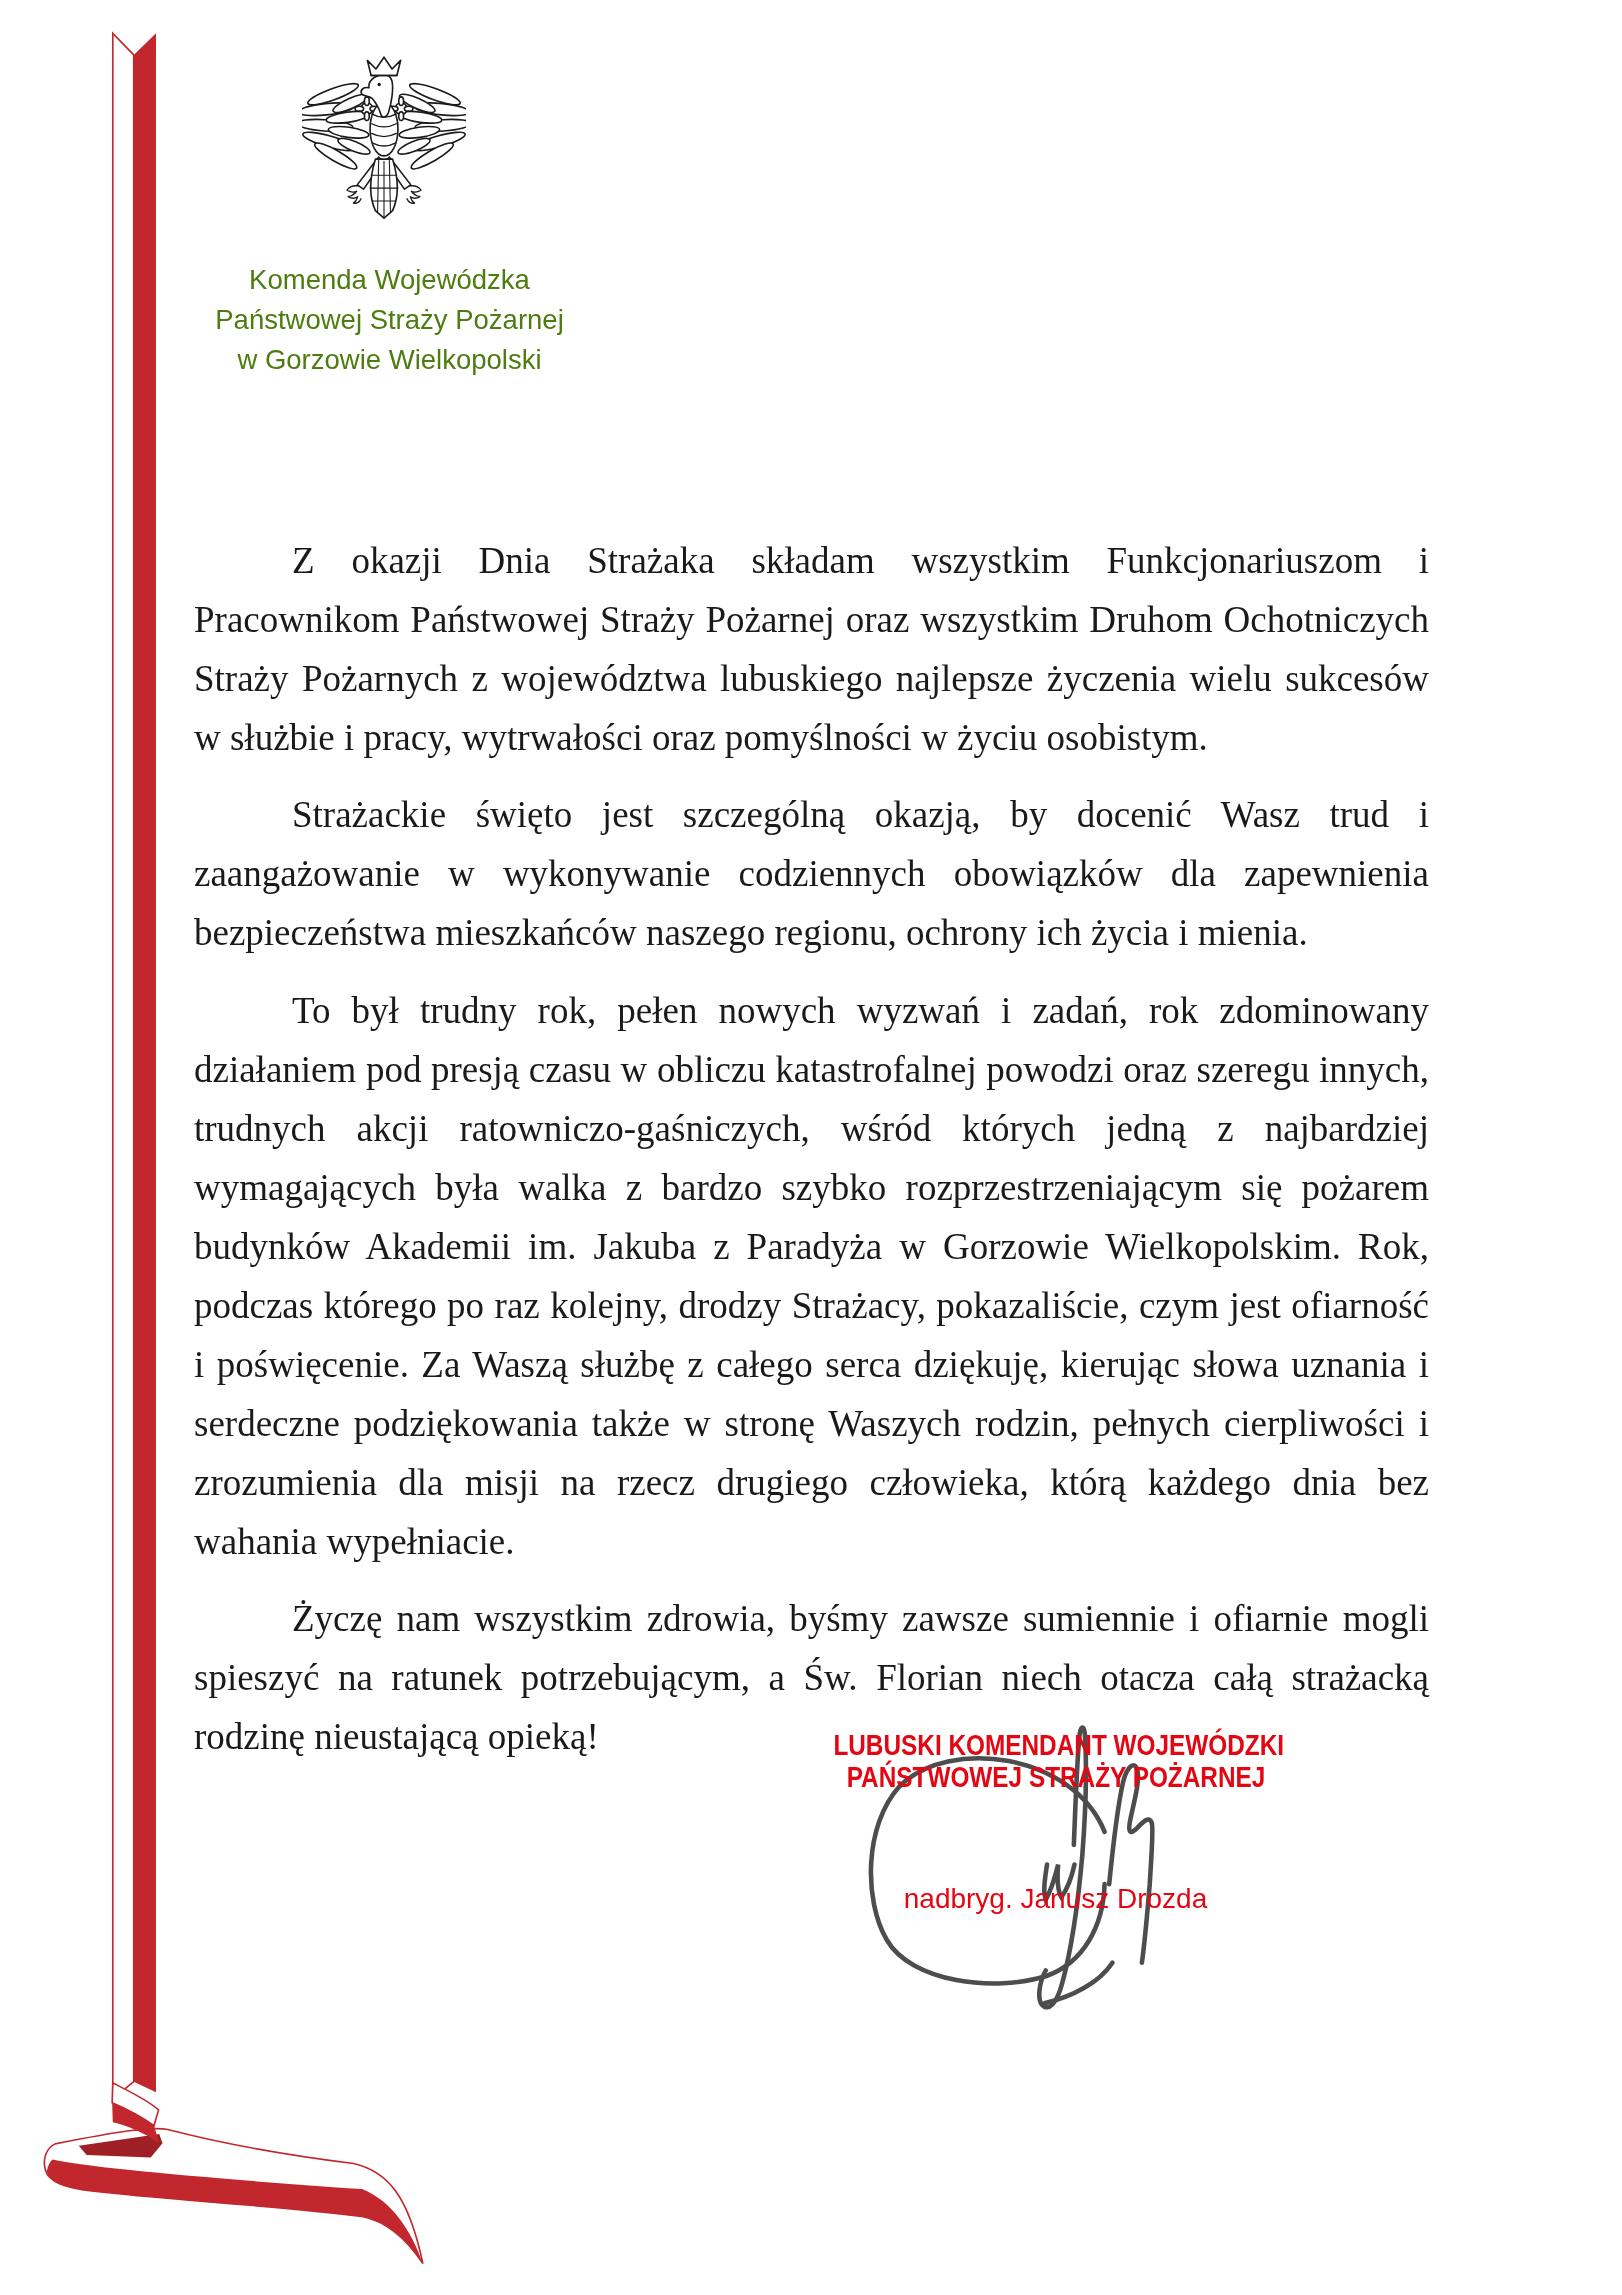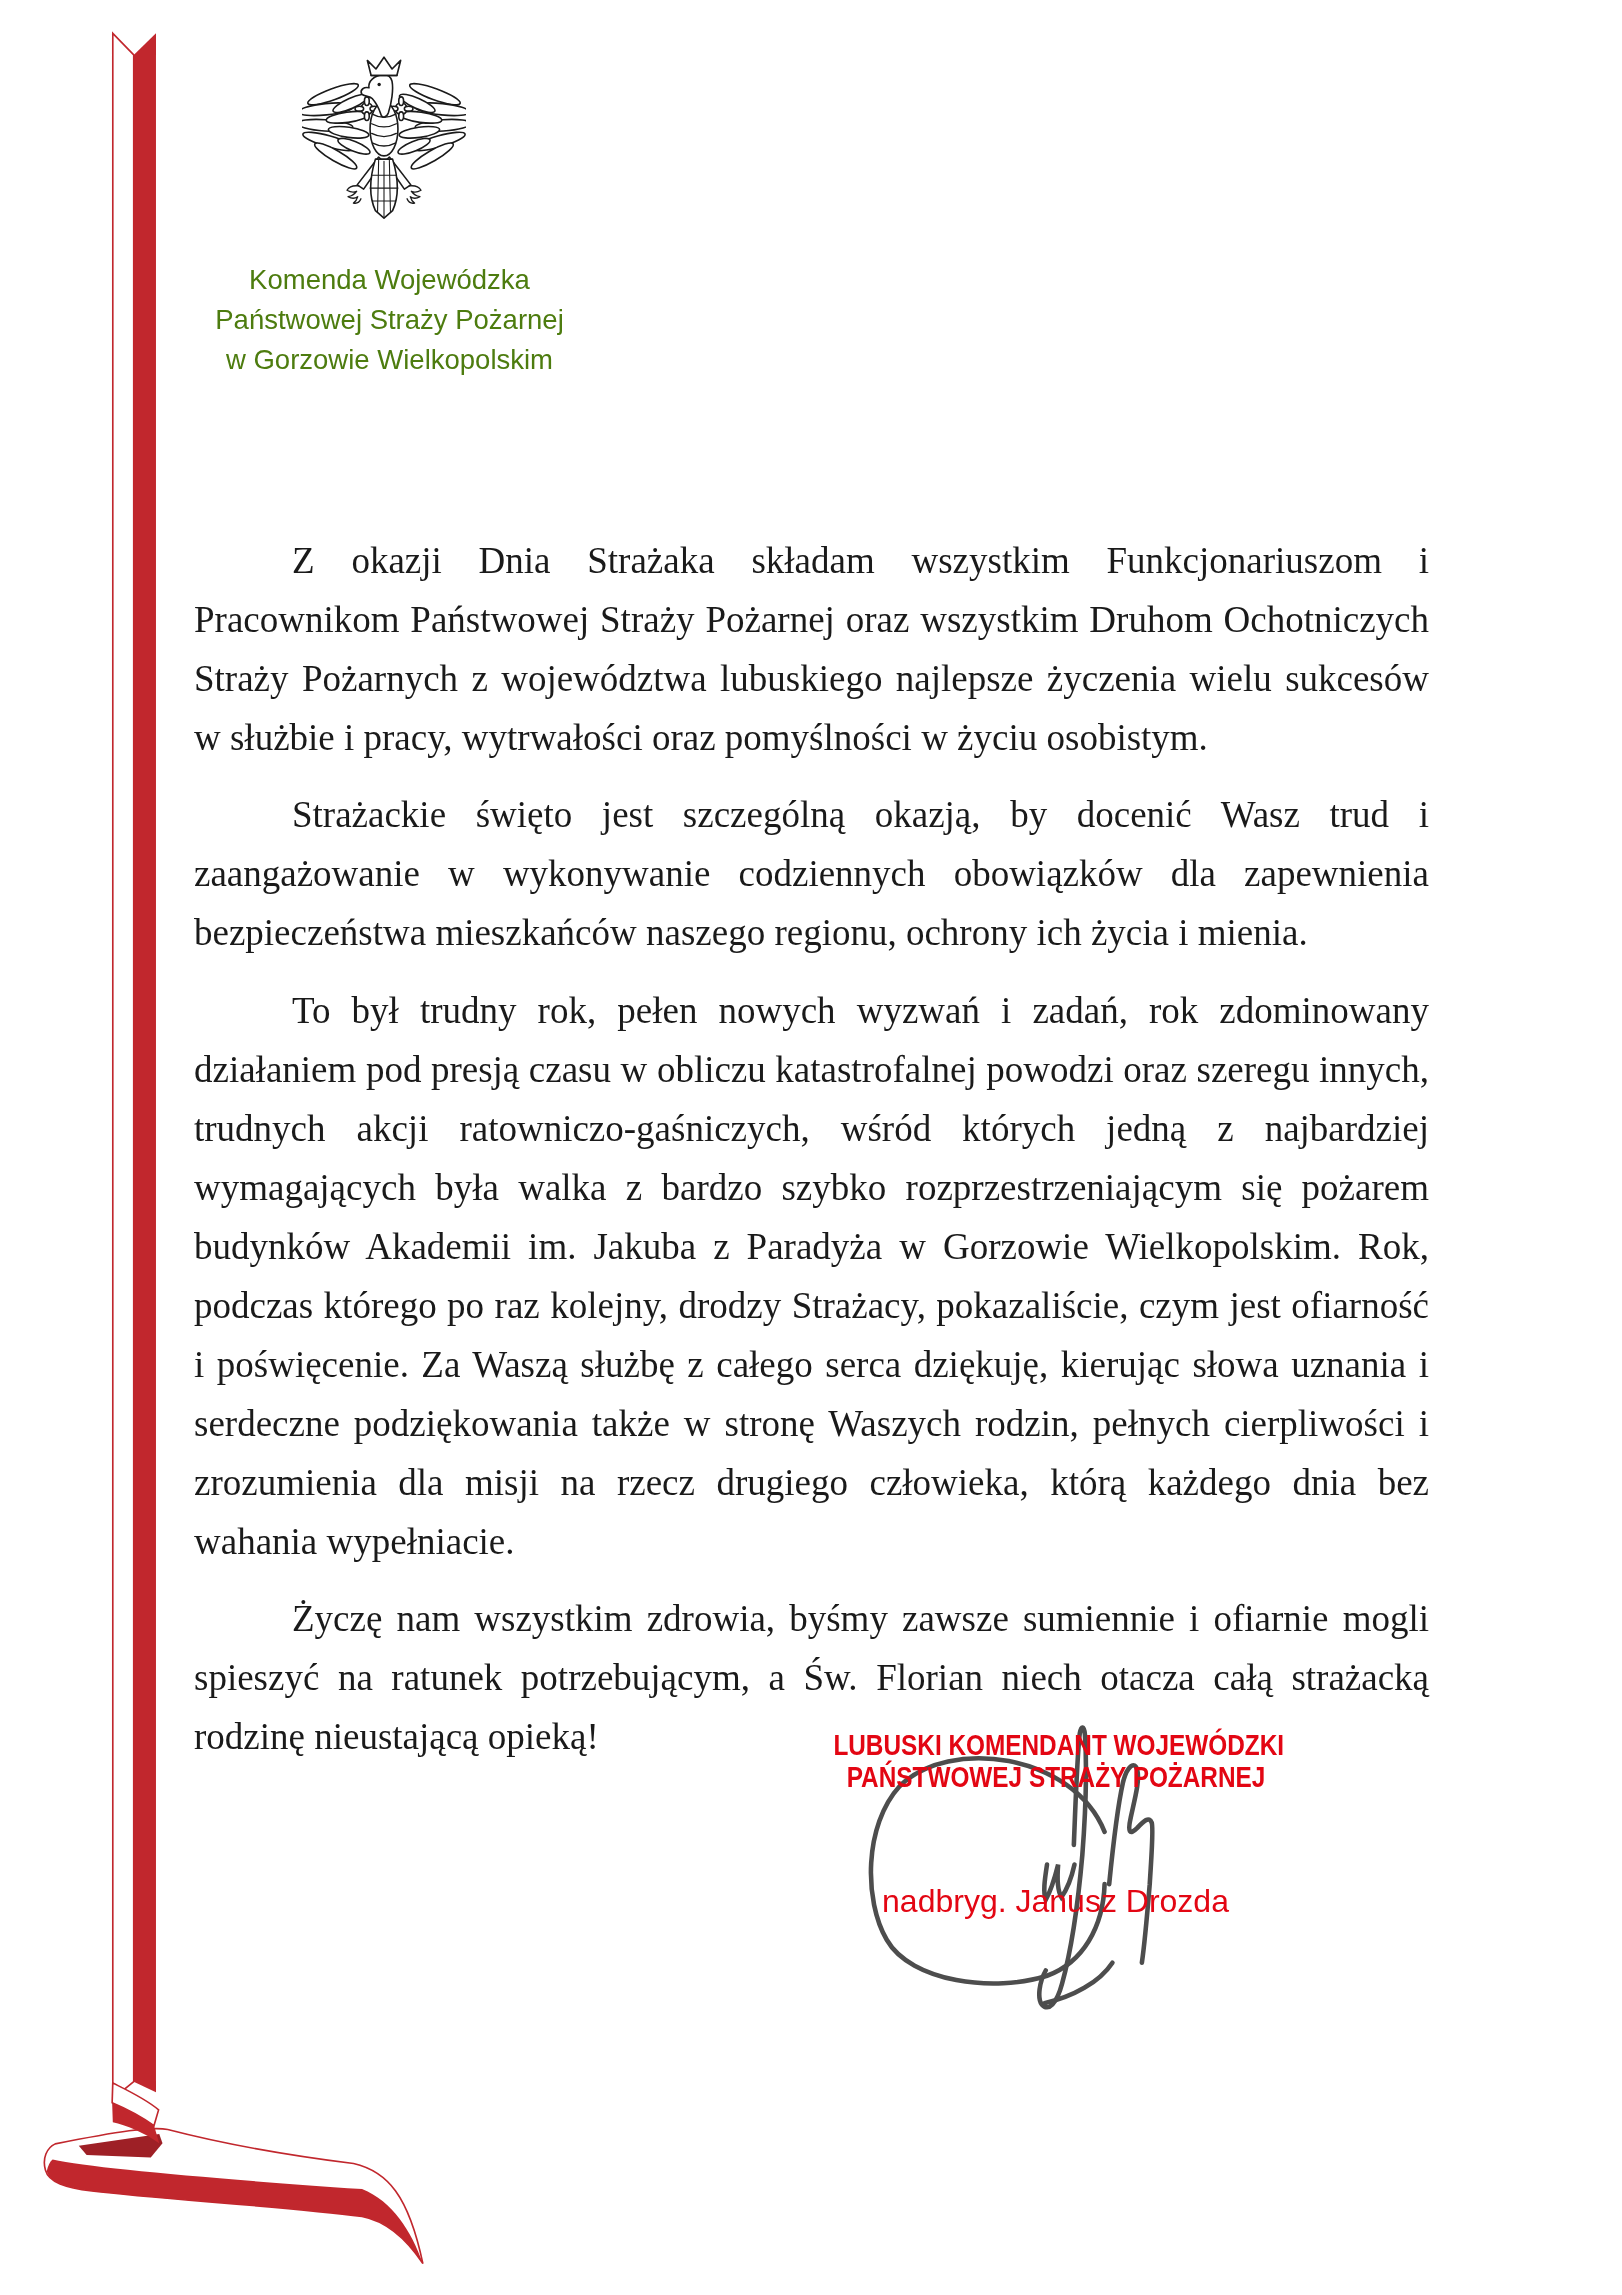--- a/index.html
+++ b/index.html
@@ -38,21 +38,21 @@
     text-align:center;
     font-family:"Liberation Sans", sans-serif;
     font-weight:bold; font-size:29px; line-height:32px;
     transform:scaleX(0.84); transform-origin:center top;
     white-space:nowrap;
   }
   .sig-name {
     position:absolute; left:857px; top:1883px; width:397px; z-index:2;
     text-align:center;
     font-family:"Liberation Sans", sans-serif;
-    font-size:32px; white-space:nowrap;
+    font-size:28px; white-space:nowrap;
   }
 
   
   .dateline {
     position:absolute; left:517px; top:2030px; width:602px;
     text-align:center; font-style:italic; font-size:33px;
   }
 </style>
 </head>
 <body>
@@ -123,21 +123,21 @@
       <circle cx="141" cy="57" r="3.2" fill="#1b1b1b" stroke="none"></circle>
 
       <path d="M126,40 L119,12 L135,28 L150,6 L165,28 L181,12 L174,40 Z"></path>
       <path d="M126,40 L174,40" fill="none"></path>
     </g>
   </svg>
 
   <div class="org-block">
     <div>Komenda Wojewódzka</div>
     <div>Państwowej Straży Pożarnej</div>
-    <div>w Gorzowie Wielkopolskim</div>
+    <div>w Gorzowie Wielkopolski</div>
   </div>
 
   <div class="body-text">
     <p>Z okazji Dnia Strażaka składam wszystkim Funkcjonariuszom i Pracownikom Państwowej Straży Pożarnej oraz wszystkim Druhom Ochotniczych Straży Pożarnych z województwa lubuskiego najlepsze życzenia wielu sukcesów w służbie i pracy, wytrwałości oraz pomyślności w życiu osobistym.</p>
     <p>Strażackie święto jest szczególną okazją, by docenić Wasz trud i zaangażowanie w wykonywanie codziennych obowiązków dla zapewnienia bezpieczeństwa mieszkańców naszego regionu, ochrony ich życia i mienia.</p>
     <p>To był trudny rok, pełen nowych wyzwań i zadań, rok zdominowany działaniem pod presją czasu w obliczu katastrofalnej powodzi oraz szeregu innych, trudnych akcji ratowniczo-gaśniczych, wśród których jedną z najbardziej wymagających była walka z bardzo szybko rozprzestrzeniającym się pożarem budynków Akademii im. Jakuba z Paradyża w Gorzowie Wielkopolskim. Rok, podczas którego po raz kolejny, drodzy Strażacy, pokazaliście, czym jest ofiarność i poświęcenie. Za Waszą służbę z całego serca dziękuję, kierując słowa uznania i serdeczne podziękowania także w stronę Waszych rodzin, pełnych cierpliwości i zrozumienia dla misji na rzecz drugiego człowieka, którą każdego dnia bez wahania wypełniacie.</p>
     <p>Życzę nam wszystkim zdrowia, byśmy zawsze sumiennie i ofiarnie mogli spieszyć na ratunek potrzebującym, a Św. Florian niech otacza całą strażacką rodzinę nieustającą opieką!</p>
   </div>
 
   <svg class="sig-scrawl-svg" viewBox="0 0 2480 3508" aria-hidden="true">

